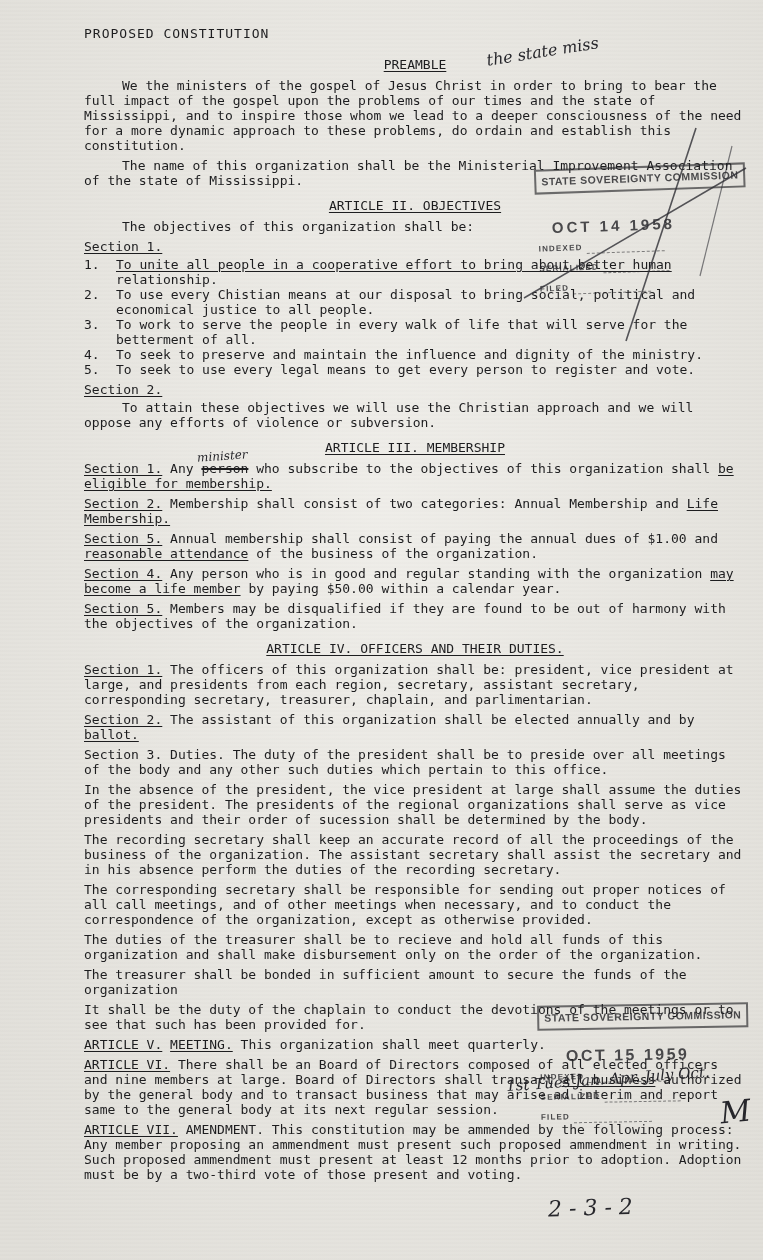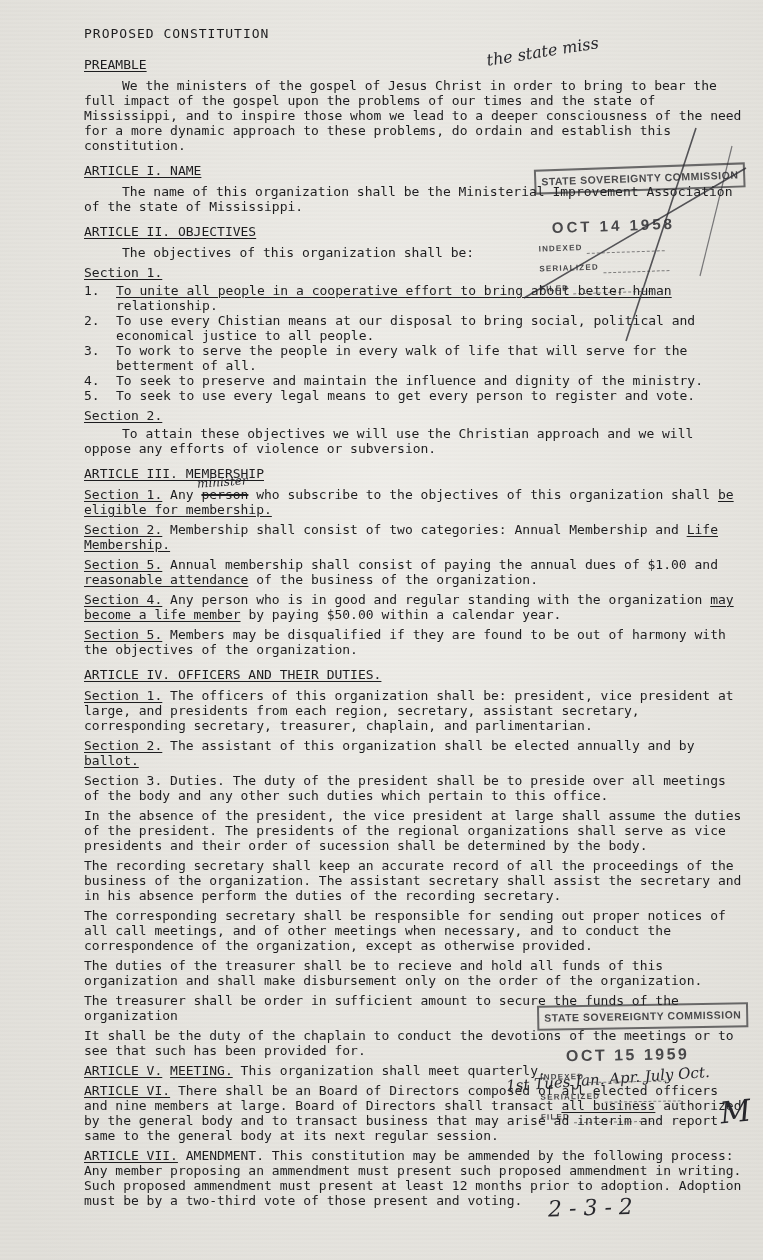--- a/index.html
+++ b/index.html
@@ -12,21 +12,21 @@
     background-image:
       radial-gradient(ellipse at 50% 40%, rgba(255,255,255,.25), rgba(0,0,0,.04) 95%),
       repeating-linear-gradient(0deg, rgba(0,0,0,.012) 0 2px, rgba(255,255,255,.01) 2px 4px);
     color:#1d1d1f;
     font-family:"DejaVu Sans Mono","Liberation Mono",monospace;
     font-size:13px; line-height:15px;
     overflow:hidden;
   }
   .content { position:absolute; left:84px; top:26px; width:662px; }
   .title { margin-bottom:16px; letter-spacing:1px; }
-  .heading { margin:10px 0 6px; }
+  .heading { margin:10px 0 6px;text-align:center; }
   .u { text-decoration:underline; text-underline-offset:2px; }
   p.para { margin-bottom:5px; }
   .indent { text-indent:38px; }
   .label-line { margin-bottom:3px; }
   .list { margin-bottom:5px; }
   .li { position:relative; padding-left:32px; }
   .li .num { position:absolute; left:0; }
   .strike { text-decoration:line-through; text-decoration-thickness:2px; }
   .rel { position:relative; display:inline-block; }
   .hw { font-family:"DejaVu Serif","Liberation Serif",serif; font-style:italic; color:#26262b; }
@@ -56,21 +56,20 @@
 
 <div class="paper">
 
   <div class="content">
 
     <div class="title">PROPOSED CONSTITUTION</div>
 
     <div class="heading"><span class="u">PREAMBLE</span></div>
     <p class="para indent">We the ministers of the gospel of Jesus Christ in order to bring to bear the full impact of the gospel upon the problems of our times and the state of Mississippi, and to inspire those whom we lead to a deeper consciousness of the need for a more dynamic approach to these problems, do ordain and establish this constitution.</p>
 
-    <div class="heading"><span class="u">ARTICLE I.  NAME</span></div>
     <p class="para indent">The name of this organization shall be the Ministerial Improvement Association of the state of Mississippi.</p>
 
     <div class="heading"><span class="u">ARTICLE II.  OBJECTIVES</span></div>
     <p class="para indent">The objectives of this organization shall be:</p>
 
     <div class="label-line"><span class="u">Section 1.</span></div>
     <div class="list">
       <div class="li">
         <span class="num">1.</span>
         <span class="u">To unite all people in a cooperative effort to bring about better human</span> <span>relationship.</span>
@@ -146,21 +145,21 @@
 
     <p class="para">
       <span>Section 3. Duties.</span>
       <span>The duty of the president shall be to preside over all meetings of the body and any other such duties which pertain to this office.</span>
     </p>
 
     <p class="para">In the absence of the president, the vice president at large shall assume the duties of the president.  The presidents of the regional organizations shall serve as vice presidents and their order of sucession shall be determined by the body.</p>
     <p class="para">The recording secretary shall keep an accurate record of all the proceedings of the business of the organization.  The assistant secretary shall assist the secretary and in his absence perform the  duties of the recording secretary.</p>
     <p class="para">The corresponding  secretary shall be responsible for sending out proper notices of all call meetings,  and of other meetings when necessary, and to conduct the correspondence of the  organization, except as otherwise provided.</p>
     <p class="para">The duties of the treasurer shall be to recieve and hold all funds of this organization and shall make disbursement only on the order of the organization.</p>
-    <p class="para">The treasurer shall be order in sufficient amount to secure the funds of the organization</p>
+    <p class="para">The treasurer shall be bonded in sufficient amount to secure the funds of the organization</p>
     <p class="para">It shall be the duty of the chaplain to conduct the devotions of the meetings or to see that such has been provided for.</p>
 
     <p class="para">
       <span class="u">ARTICLE V.</span>
       <span class="u">MEETING.</span>
       <span>This organization shall meet quarterly.</span>
     </p>
 
     <p class="para">
       <span class="u">ARTICLE VI.</span>

